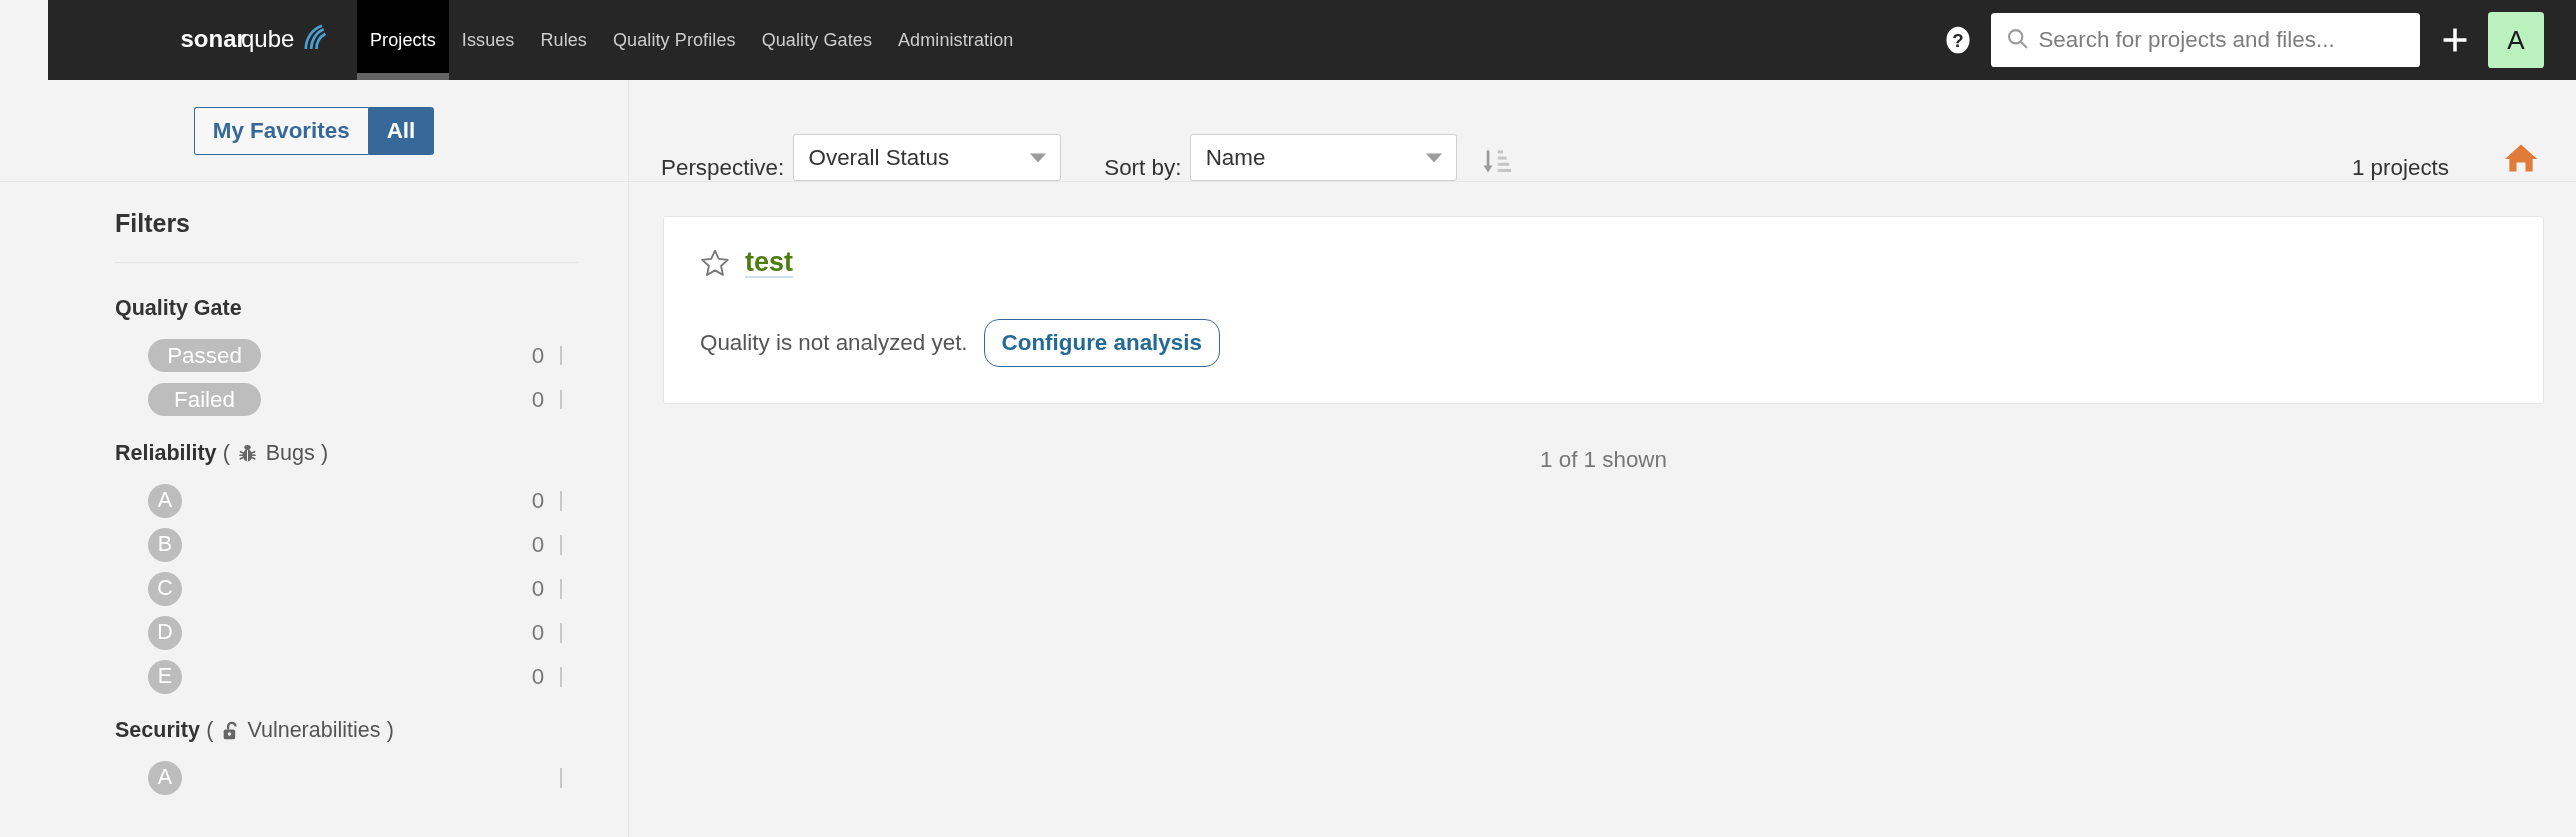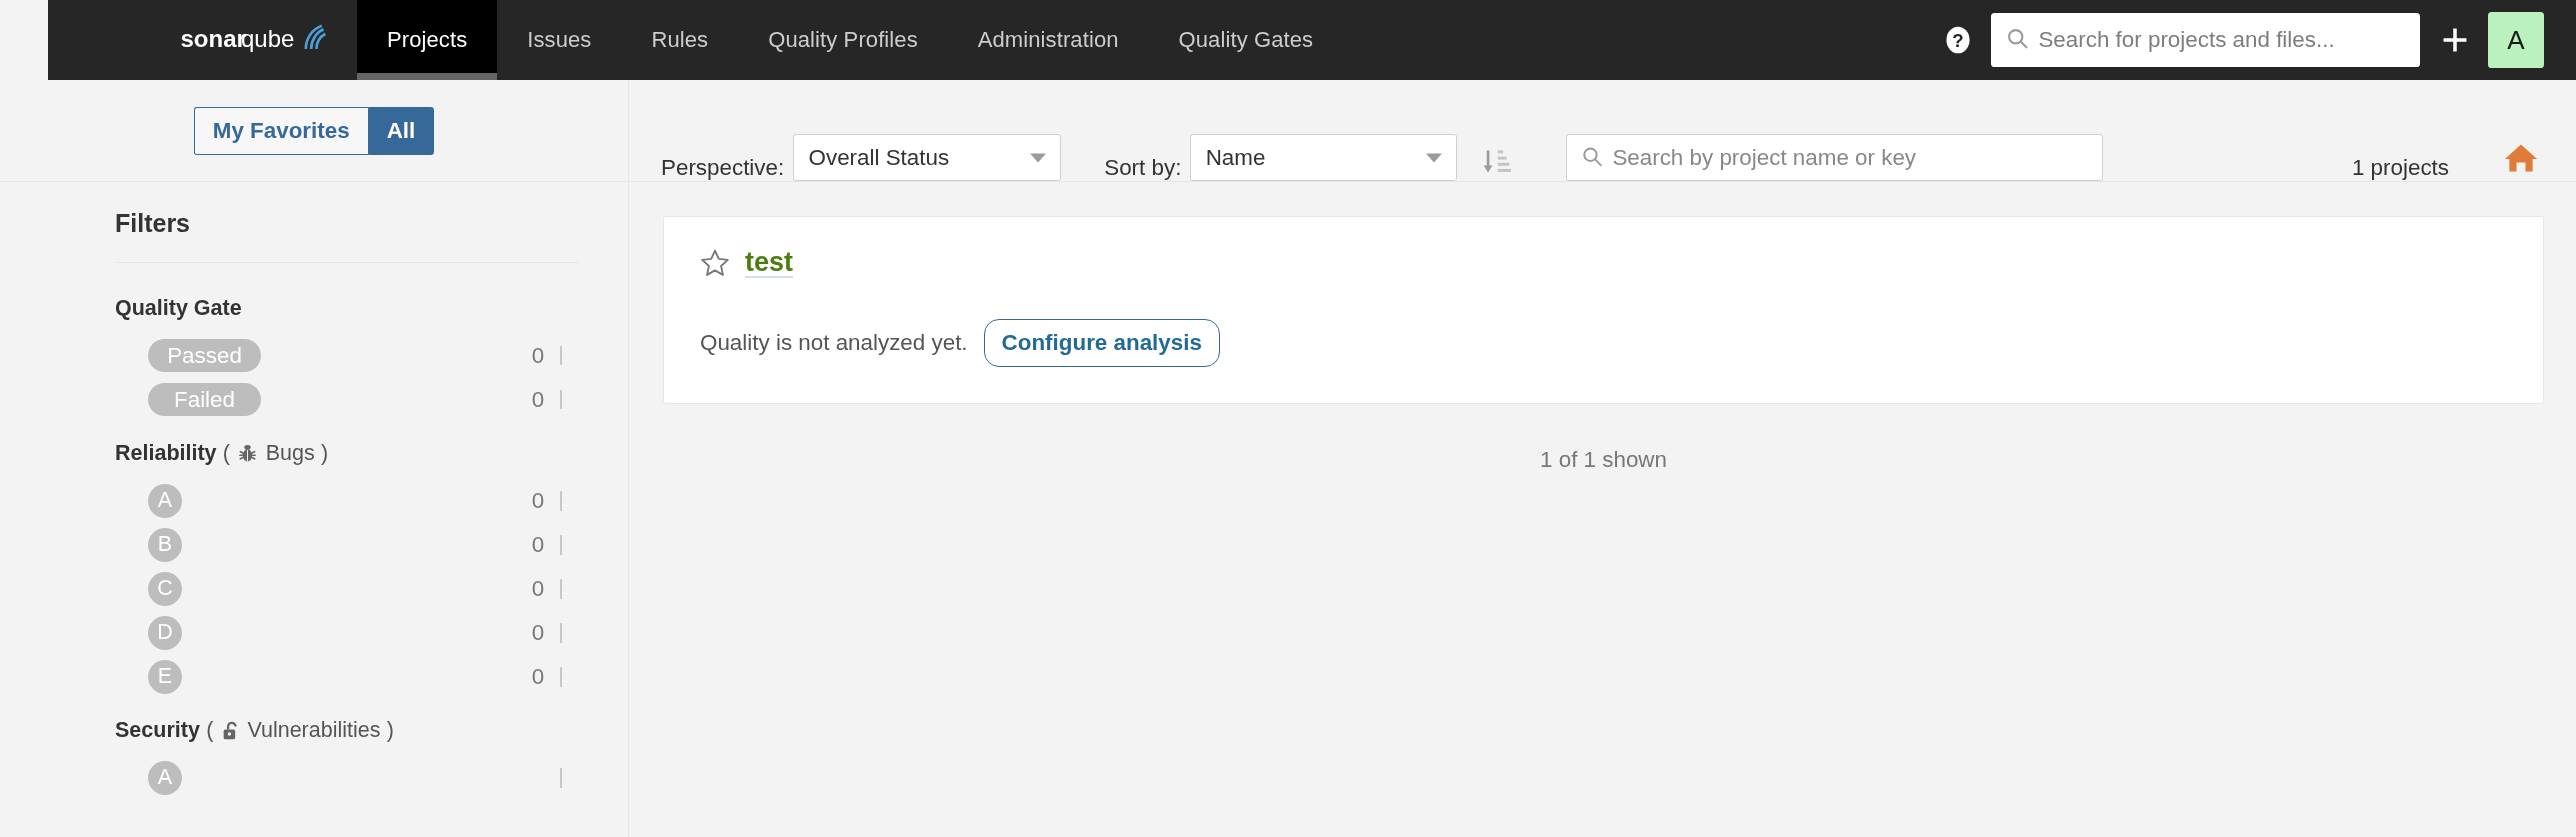--- a/index.html
+++ b/index.html
@@ -31,23 +31,23 @@
     align-items: center;
     padding-right: 16px;
     user-select: none;
   }
   .brand-logo { display: block; }
   .nav-tabs { display: flex; align-items: stretch; }
   .nav-tab {
     position: relative;
     display: flex;
     align-items: center;
-    padding: 0 30px;
+    padding: 0 13px;
     color: #cdcdcd;
-    font-size: 22px;
+    font-size: 18px;
     letter-spacing: 0.1px;
     white-space: nowrap;
     cursor: pointer;
   }
   .nav-tab.active {
     background: #000000;
     color: #ffffff;
   }
   .nav-tab.active::after {
     content: "";
@@ -370,24 +370,24 @@
       <div class="nav-tab">
         <span>Issues</span>
       </div>
       <div class="nav-tab">
         <span>Rules</span>
       </div>
       <div class="nav-tab">
         <span>Quality Profiles</span>
       </div>
       <div class="nav-tab">
+        <span>Quality Gates</span>
+      </div>
+      <div class="nav-tab">
         <span>Administration</span>
-      </div>
-      <div class="nav-tab">
-        <span>Quality Gates</span>
       </div>
     </div>
   </div>
 
   <div class="nav-right">
     <div class="help-icon">
       <svg width="32" height="32" viewBox="0 0 36 36">
         <ellipse cx="18" cy="18" rx="13" ry="15" fill="#ffffff"></ellipse>
         <text x="18" y="26" text-anchor="middle" font-family="Liberation Sans, sans-serif" font-size="21" font-weight="bold" fill="#262626">?</text>
       </svg>
@@ -575,29 +575,20 @@
         <svg width="30" height="30" viewBox="0 0 34 34">
           <line x1="8" y1="5" x2="8" y2="27" stroke="#9b9b9b" stroke-width="3"></line>
           <polygon points="8,30 3,22 13,22" fill="#9b9b9b"></polygon>
           <rect x="19" y="5" width="6" height="3.4" fill="#c4c4c4"></rect>
           <rect x="19" y="12" width="10" height="3.4" fill="#c4c4c4"></rect>
           <rect x="19" y="19" width="13" height="3.4" fill="#c4c4c4"></rect>
           <rect x="19" y="26" width="15" height="3.4" fill="#c4c4c4"></rect>
         </svg>
       </div>
 
-      <div class="proj-search">
-        <span class="mag">
-          <svg width="22.4" height="22.4" viewBox="0 0 26 26">
-            <circle cx="11" cy="11" r="7.2" stroke="#9b9b9b" stroke-width="2.3" fill="none"></circle>
-            <line x1="16.3" y1="16.3" x2="23" y2="23" stroke="#9b9b9b" stroke-width="2.3" stroke-linecap="round"></line>
-          </svg>
-        </span>
-        <input type="text" placeholder="Search by project name or key" style="">
-      </div>
 
       <span class="proj-count">1 projects</span>
 
       <div class="home-icon">
         <svg width="36" height="34" viewBox="0 0 40 38">
           <path d="M20 4 L38 20 L33 20 L33 34 L25 34 L25 24 L15 24 L15 34 L7 34 L7 20 L2 20 Z" fill="#e07b39"></path>
         </svg>
       </div>
     </div>
 

